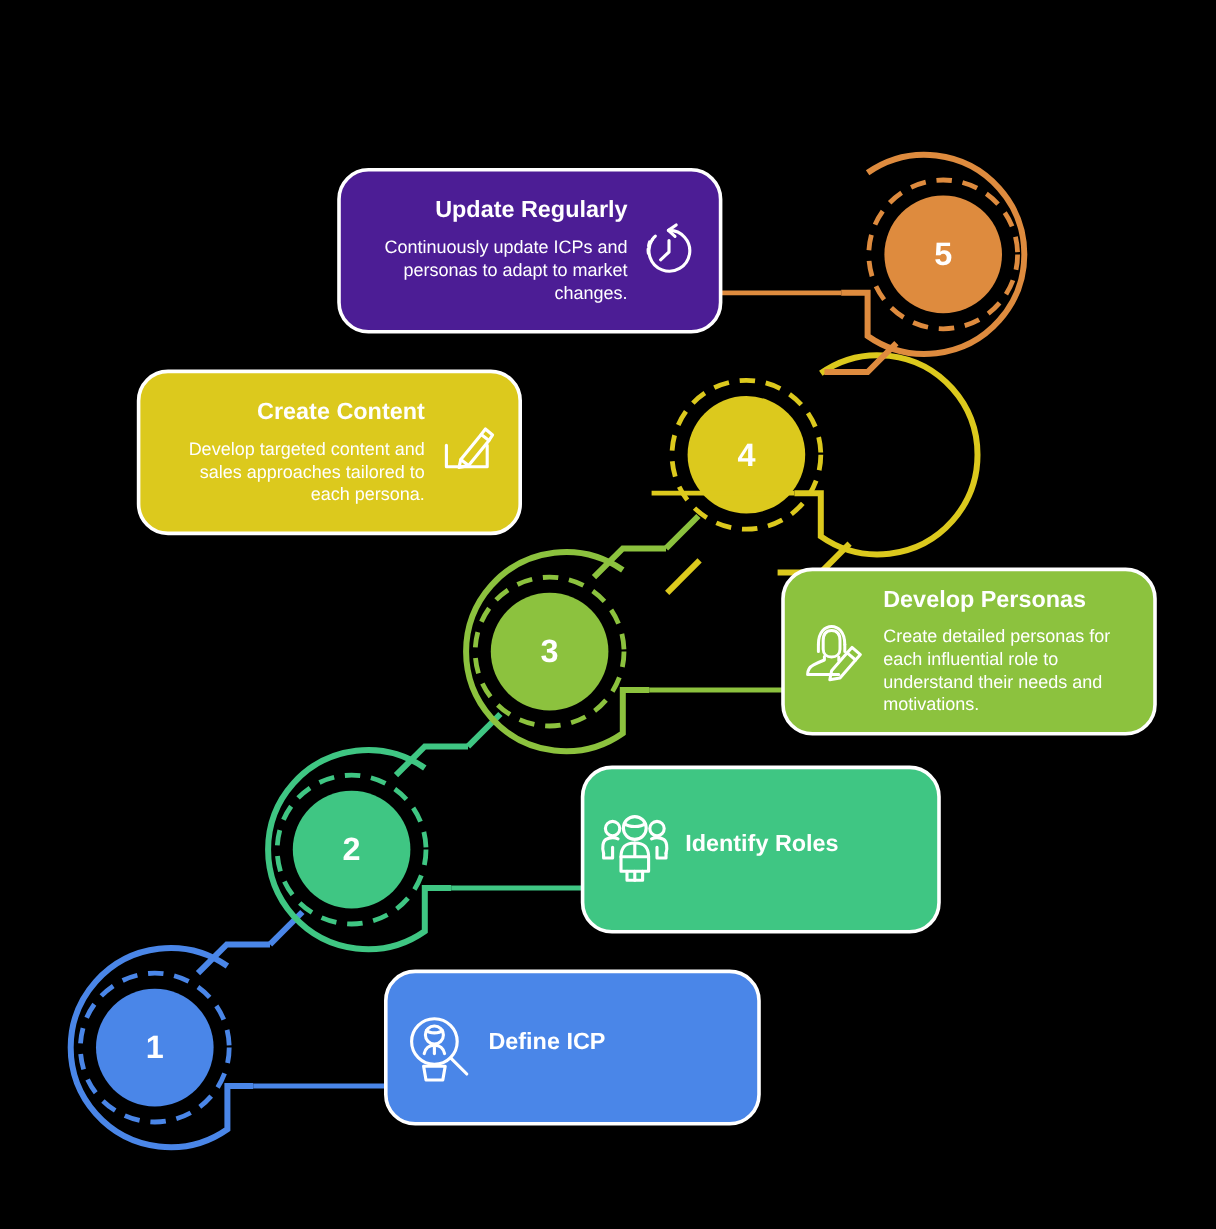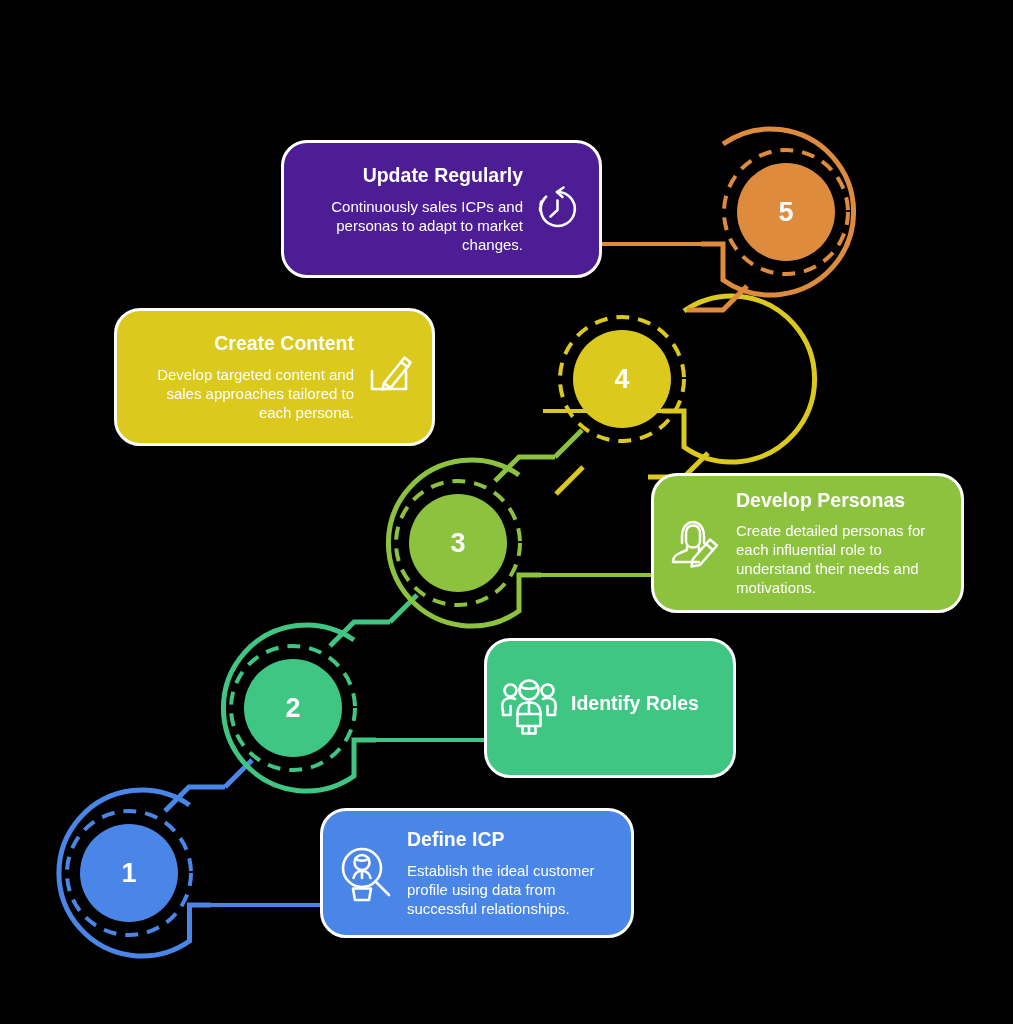--- a/index.html
+++ b/index.html
@@ -84,21 +84,21 @@
   <div class="numnode" style="left:573px;top:330px;width:98px;height:98px;">
     <span class="num">4</span>
   </div>
   <div class="numnode" style="left:737px;top:163px;width:98px;height:98px;">
     <span class="num">5</span>
   </div>
 
   <div class="card icon-right" style="left:281px;top:140px;width:321px;height:138px;background:#4c1d95;padding:10px 14px 10px 22px;">
     <div class="txt">
       <div class="title">Update Regularly</div>
-      <div class="desc">Continuously sales ICPs and personas to adapt to market changes.</div>
+      <div class="desc">Continuously update ICPs and personas to adapt to market changes.</div>
     </div>
     <div class="icon-wrap">
       <svg width="56" height="56" viewBox="0 0 56 56" fill="none" stroke="#fff" stroke-width="2.6" stroke-linecap="round" stroke-linejoin="round">
         <path d="M28 11 A17 17 0 1 1 14.5 18.8" stroke-dasharray="0"></path>
         <path d="M14.5 18.8 A17 17 0 0 1 20 13.6" stroke-dasharray="4 4"></path>
         <path d="M11.5 24 A17 17 0 0 1 12.3 20.6" stroke-dasharray="4 4"></path>
         <path d="M11.3 30 A17 17 0 0 1 11.1 26.5" stroke-dasharray="4 4"></path>
         <path d="M34.5 6.5 L28 11 L33.5 16"></path>
         <path d="M28.5 19.5 L28.5 29 L21.5 35.5"></path>
       </svg>
@@ -131,21 +131,21 @@
     <div class="icon-wrap">
       <svg width="58" height="58" viewBox="0 0 58 58" fill="none" stroke="#fff" stroke-width="2.6" stroke-linecap="round" stroke-linejoin="round">
         <path d="M46 23 L46 41 L12 41 L12 23"></path>
         <path d="M24 35 L41 14 L47.5 19 L30.5 40 L22.5 41.5 Z"></path>
         <path d="M41 14 L44.5 9.5 L50.5 14.5 L47.5 19"></path>
         <path d="M24 35 L30.5 40"></path>
       </svg>
     </div>
   </div>
 
-  <div class="card icon-left" style="left:484px;top:638px;width:252px;height:140px;background:#3FC683;padding:10px 18px 10px 12px;">
+  <div class="card icon-left" style="left:484px;top:638px;width:300px;height:140px;background:#3FC683;padding:10px 18px 10px 12px;">
     <div class="icon-wrap">
       <svg width="60" height="60" viewBox="0 0 60 60" fill="none" stroke="#fff" stroke-width="2.6" stroke-linecap="round" stroke-linejoin="round">
         <circle cx="11.5" cy="12.5" r="6"></circle>
         <path d="M4 33 L4 37 L11.5 37 L11.5 28"></path>
         <path d="M4 33 C2.5 28 3.5 23 6 21.5 C8 20.3 10 20 11.5 20 C13 20 14.5 20.3 16 21"></path>
         <circle cx="48.5" cy="12.5" r="6"></circle>
         <path d="M56 33 L56 37 L48.5 37 L48.5 28"></path>
         <path d="M56 33 C57.5 28 56.5 23 54 21.5 C52 20.3 50 20 48.5 20 C47 20 45.5 20.3 44 21"></path>
         <circle cx="30" cy="12" r="9.5"></circle>
         <path d="M21.5 8.5 C25 11.5 35 11.5 38.5 8.5"></path>
@@ -167,17 +167,16 @@
         <circle cx="25" cy="18.5" r="7.5"></circle>
         <path d="M18.5 14.5 C21 17.5 29 17.5 31.5 14.5"></path>
         <path d="M16.5 34 C17.5 29.5 20.5 27 25 27 C29.5 27 32.5 29.5 33.5 34"></path>
         <path d="M25 29 L25 34"></path>
         <path d="M38.5 37.5 L52 51"></path>
         <path d="M16 44.5 L34 44.5 L32 56 L18 56 Z"></path>
       </svg>
     </div>
     <div class="txt">
       <div class="title">Define ICP</div>
-      <div class="desc">Establish the ideal customer profile using data from successful relationships.</div>
     </div>
   </div>
 
 </div>
 
 </body></html>

